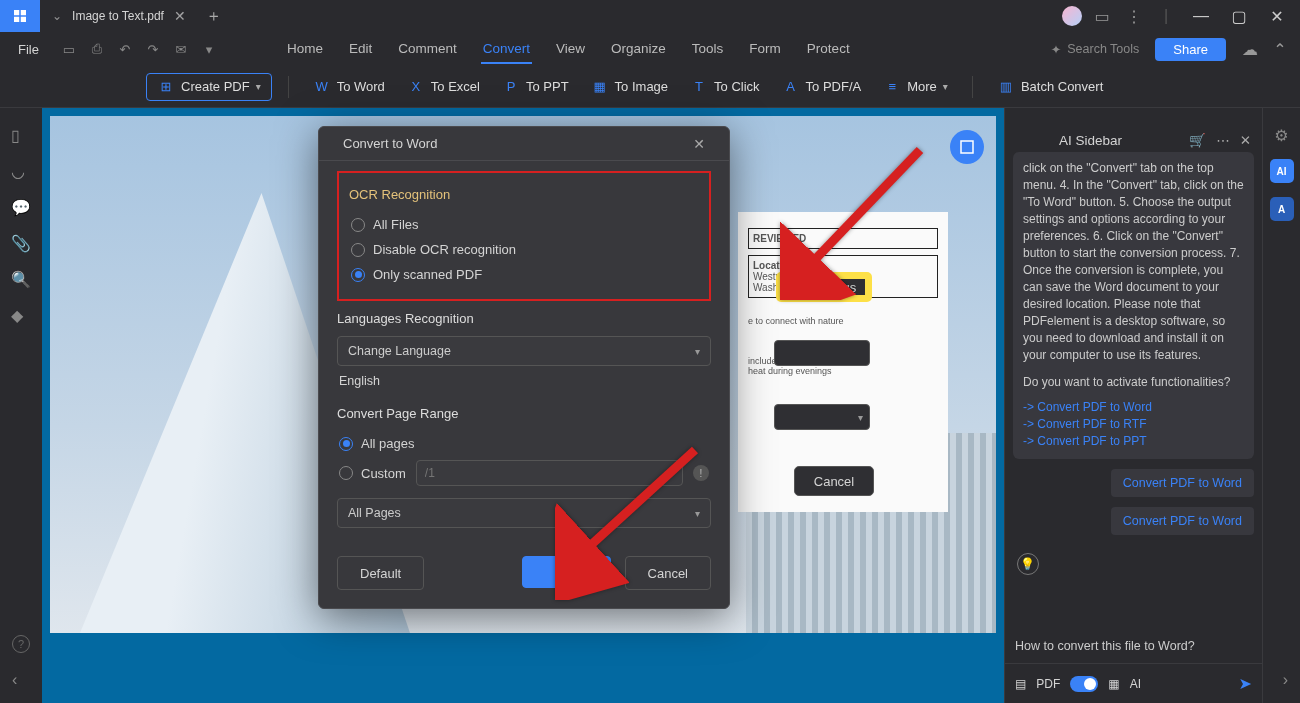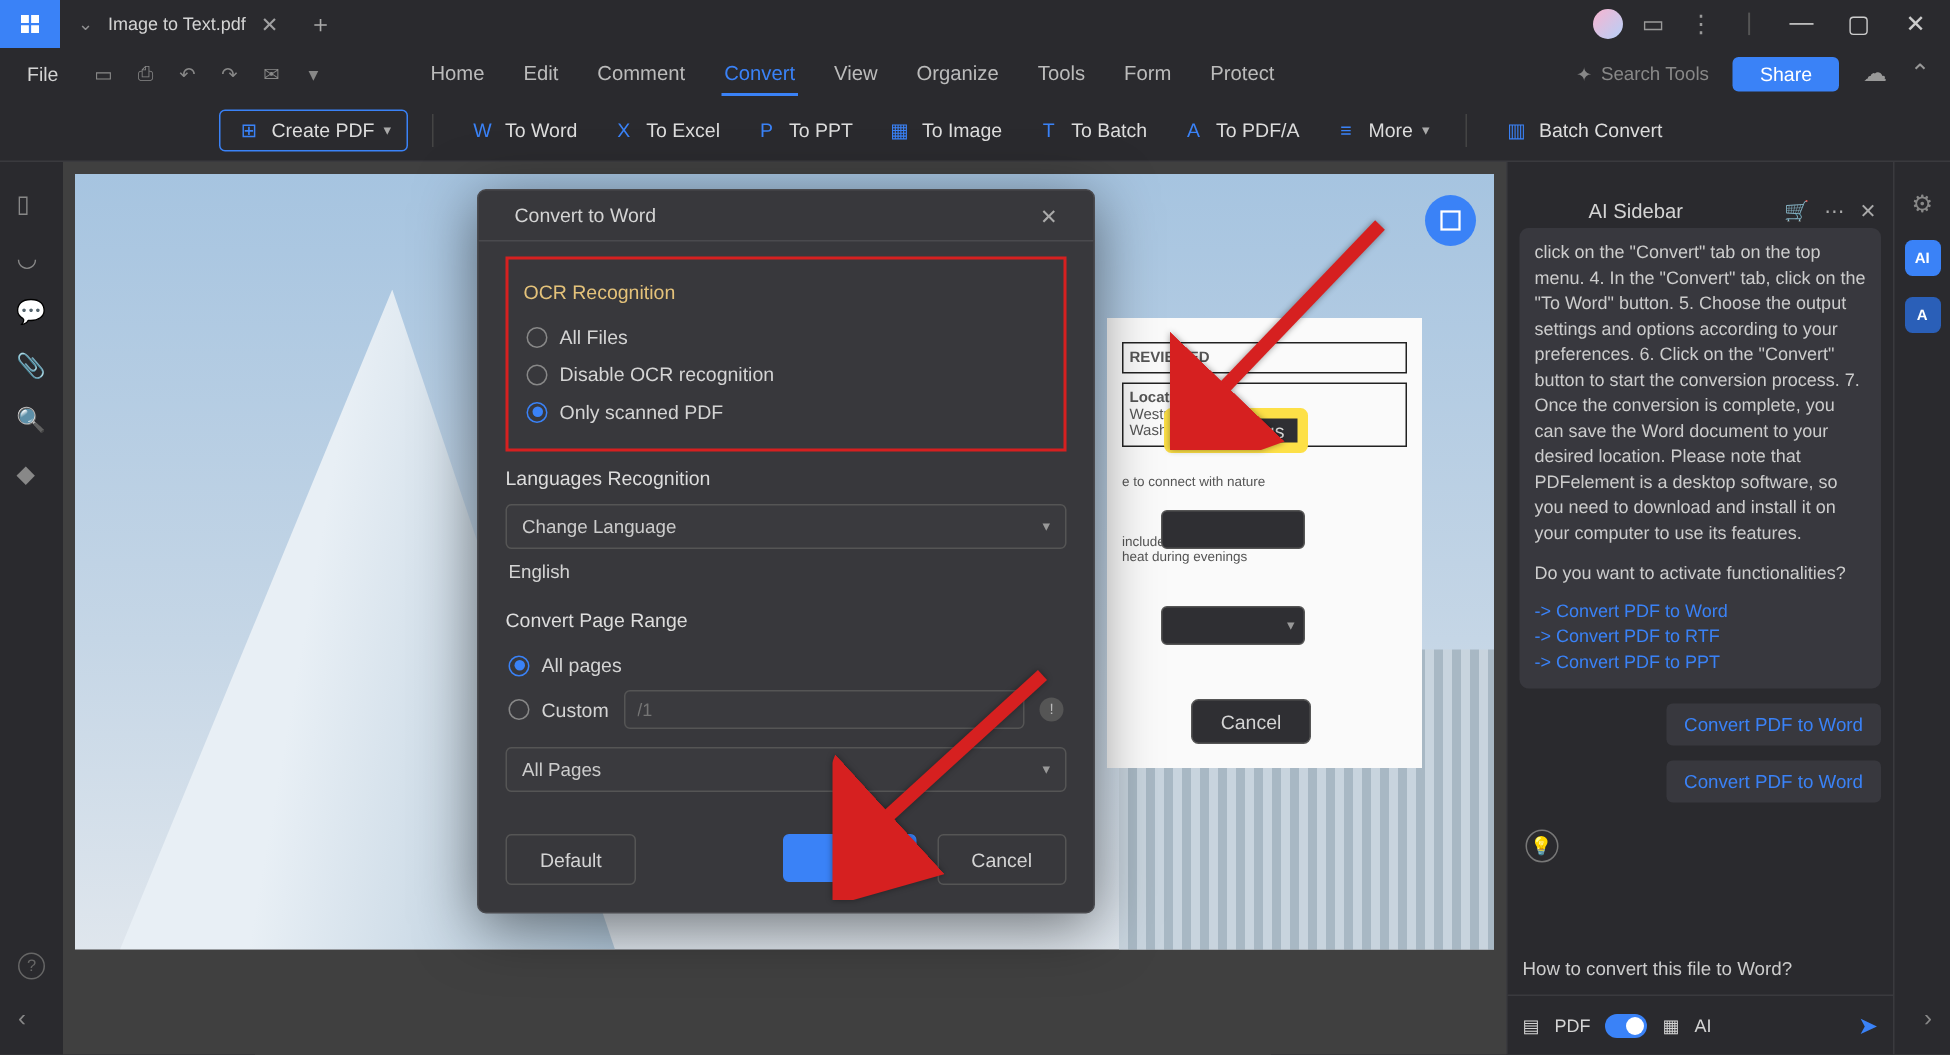--- a/index.html
+++ b/index.html
@@ -35,21 +35,21 @@
 .ribbon-btn { display: flex; align-items: center; gap: 6px; padding: 5px 8px; border-radius: 4px; font-size: 13px; color: #ddd; }
 .ribbon-btn .ico { width: 18px; height: 18px; display: flex; align-items: center; justify-content: center; color: #3a82f7; }
 .ribbon-btn.boxed { border: 1px solid #3a82f7; padding: 4px 10px; }
 
 
 .main { position: absolute; top: 108px; left: 0; right: 0; bottom: 0; display: flex; }
 .left-rail { width: 42px; background: #2a2a2e; display: flex; flex-direction: column; align-items: center; gap: 16px; padding-top: 18px; }
 .rail-icon { width: 20px; height: 20px; color: #888; }
 .rail-help { margin-top: auto; margin-bottom: 50px; width: 18px; height: 18px; border: 1.5px solid #666; border-radius: 50%; display: flex; align-items: center; justify-content: center; font-size: 11px; color: #666; }
 
-.canvas { flex: 1; background: #404040; position: relative; overflow: hidden; }
+.canvas { flex: 1; background: #0369a1; position: relative; overflow: hidden; }
 .page-bg { position: absolute; left: 8px; right: 8px; top: 8px; bottom: 70px; background: linear-gradient(180deg,#a6c4e0,#c5d6e6 60%,#dfe6ed); }
 .building1 { position: absolute; left: 30px; bottom: 0; width: 330px; height: 440px; background: linear-gradient(100deg,#e8eff5 40%,#b0c6d8); clip-path: polygon(0 100%, 55% 0, 100% 100%); }
 .building2 { position: absolute; right: 0; bottom: 0; width: 250px; height: 200px; background: repeating-linear-gradient(90deg,#c8d4de,#c8d4de 6px,#a8b8c4 6px,#a8b8c4 12px); }
 .white-panel { position: absolute; right: 48px; top: 96px; width: 210px; height: 300px; background: #fafafa; font-size: 9px; color: #555; padding: 10px; }
 .white-panel .box { border: 1.5px solid #222; padding: 4px; margin: 6px 0; font-weight: 600; font-size: 10px; }
 
 .fit-btn { position: absolute; right: 20px; top: 22px; width: 34px; height: 34px; border-radius: 50%; background: #3a82f7; display: flex; align-items: center; justify-content: center; }
 
 
 .ai-side { width: 258px; background: #2a2a2e; border-left: 1px solid #3a3a3e; display: flex; flex-direction: column; }
@@ -187,21 +187,21 @@
   <div class="ribbon-btn">
       <span class="ico">P</span>
       <span>To PPT</span>
     </div>
   <div class="ribbon-btn">
       <span class="ico">▦</span>
       <span>To Image</span>
     </div>
   <div class="ribbon-btn">
       <span class="ico">T</span>
-      <span>To Batch</span>
+      <span>To Click</span>
     </div>
   <div class="ribbon-btn">
       <span class="ico">A</span>
       <span>To PDF/A</span>
     </div>
   <div class="ribbon-btn">
       <span class="ico">≡</span>
       <span>More</span>
       <span style="font-size:10px;color:#aaa">▾</span>
     </div>

